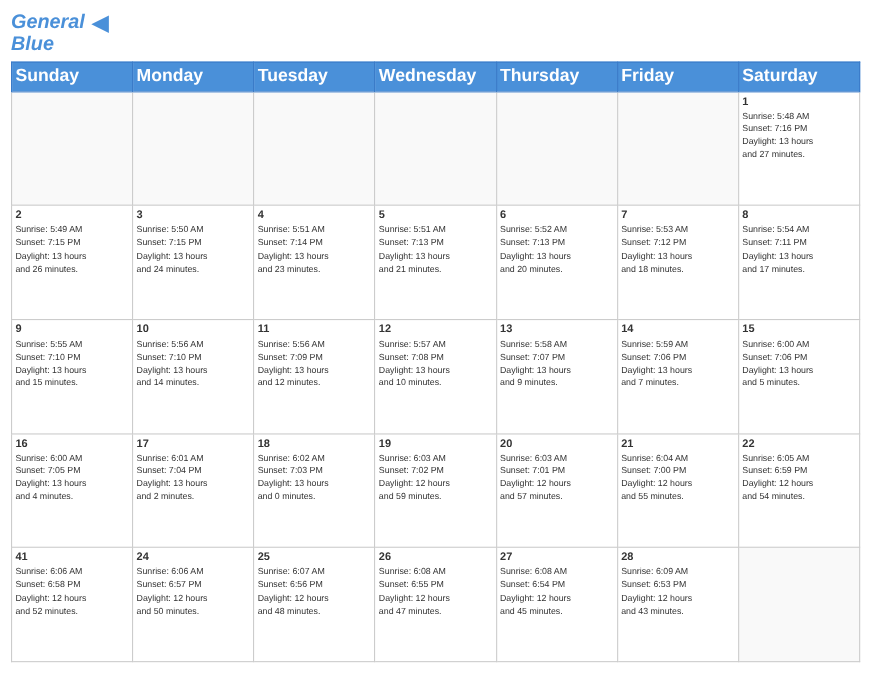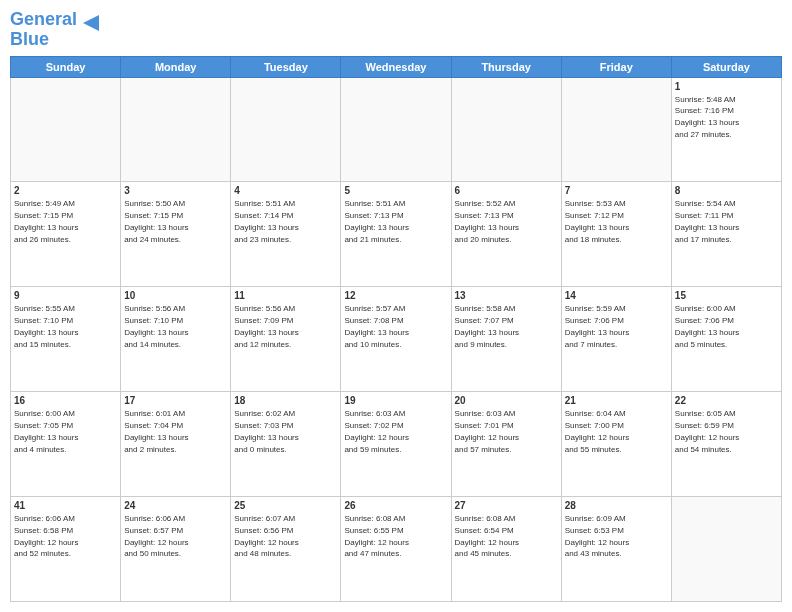--- a/index.html
+++ b/index.html
@@ -15,20 +15,21 @@
       height: 612px;
       padding: 10px;
       display: flex;
       flex-direction: column;
     }
     .header {
       display: flex;
       justify-content: space-between;
       align-items: flex-start;
       margin-bottom: 6px;
+      font-style: italic;
     }
     .logo {
       display: flex;
       flex-direction: column;
       align-items: flex-start;
     }
     .logo-text {
       font-size: 18px;
       font-weight: bold;
       color: #333;
@@ -53,24 +54,24 @@
     .calendar {
       flex: 1;
       border: 1px solid #ccc;
       border-collapse: collapse;
       width: 100%;
       table-layout: fixed;
     }
     .calendar thead tr th {
       background: #4a90d9;
       color: #fff;
-      font-size: 11px;
+      font-size: 16px;
       font-weight: bold;
       padding: 4px 3px;
-      text-align: center;
+      text-align: left;
       border: 1px solid #3a7bc8;
     }
     .calendar tbody tr td {
       vertical-align: top;
       border: 1px solid #ccc;
       padding: 3px 3px;
       font-size: 8.5px;
       color: #333;
       height: 80px;
     }

